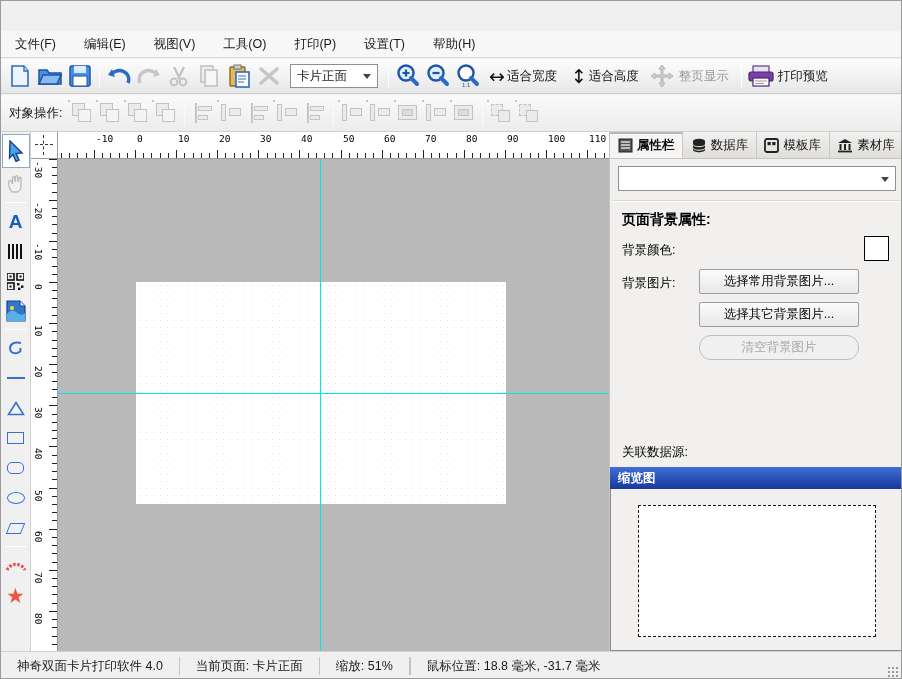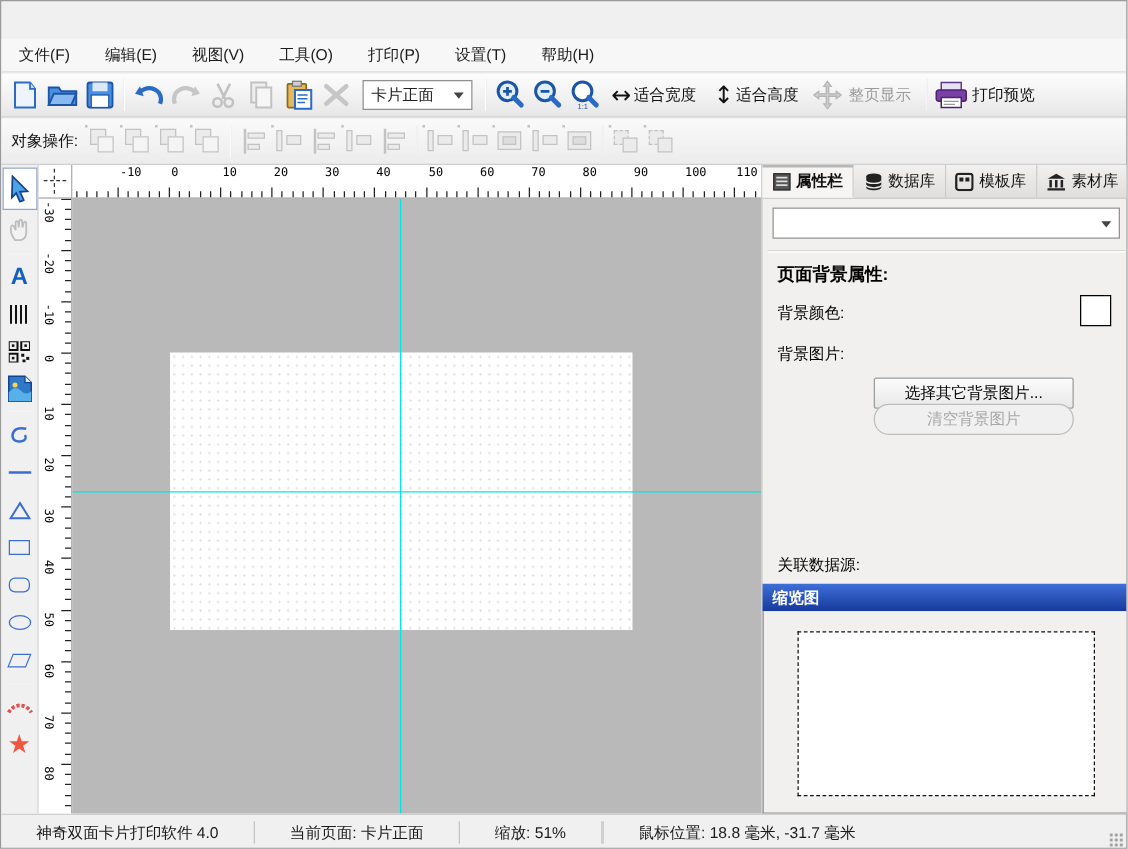--- a/index.html
+++ b/index.html
@@ -89,21 +89,21 @@
   .p-btn { position:absolute; left:89px; width:160px; height:25px; background:linear-gradient(#fbfbfb,#e8e8e8); border:1px solid #9d9d9d; border-radius:2px; text-align:center; line-height:23px; font-size:12.5px; color:#000; }
   .p-btn.disabled { color:#a8a8a8; background:#f0f0f0; border-color:#bdbdbd; }
   .color-swatch { position:absolute; left:254px; top:77px; width:25px; height:25px; background:#ffffff; border:1px solid #000; }
   .ds-combo { position:absolute; left:89px; top:280px; width:160px; height:23px; background:#fff; border:1px solid #919191; line-height:21px; padding-left:6px; font-size:12.5px; }
   .thumb-header { position:absolute; left:0; top:308px; width:294px; height:22px; background:linear-gradient(#3f6fd8,#16399b); color:#fff; font-weight:bold; font-size:12.5px; line-height:22px; padding-left:8px; }
   .thumb-panel { position:absolute; left:0; top:330px; width:294px; height:162px; background:#f1f0ee; border:1px solid #8c8c8c; border-top:none; }
   .thumb-box { position:absolute; left:27px; top:16px; width:238px; height:132px; background:#fff; border:1.5px dashed #111; }
 
   
   .statusbar { position:absolute; left:0; top:650px; width:100%; height:29px; background:#f0f0f0; border-top:1px solid #d0d0d0; display:flex; align-items:center; font-size:12.5px; color:#1a1a1a; }
-  .sb-item { padding:0 28px; white-space:nowrap; }
+  .sb-item { padding:0 16px; white-space:nowrap; }
   .sb-sep { width:1px; height:18px; background:#c4c4c4; }
   .grip { position:absolute; right:2px; bottom:2px; width:12px; height:12px;
           background:radial-gradient(circle,#9a9a9a 1px,transparent 1.4px); background-size:4px 4px; }
 
   
   .v-layers .sq:nth-child(1){ left:4px; top:3px; width:13px; height:13px; }
   .v-layers .sq:nth-child(2){ left:10px; top:9px; width:13px; height:13px; background:#f4f4f4; }
   .v-align .sq:nth-child(1){ left:6px; top:3px; width:2px; height:20px; background:#c3c3c3; border:none; }
   .v-align .sq:nth-child(2){ left:9px; top:6px; width:14px; height:5px; }
   .v-align .sq:nth-child(3){ left:9px; top:15px; width:10px; height:5px; }
@@ -610,22 +610,23 @@
           <span></span>
           <span class="combo-arrow"></span>
         </div>
         <div class="p-rule"></div>
         <div class="section-title">页面背景属性:</div>
 
         <div class="p-label" style="left:12px; top:83px;">背景颜色:</div>
         <div class="color-swatch"></div>
 
         <div class="p-label" style="left:12px; top:116px;">背景图片:</div>
+        <div class="p-btn" style="top:110px;">选择常用背景图片...</div>
         <div class="p-btn" style="top:143px;">选择其它背景图片...</div>
-        <div class="p-btn disabled" style="top:164px;border-radius:12px;">清空背景图片</div>
+        <div class="p-btn disabled" style="top:176px;border-radius:12px;">清空背景图片</div>
 
         <div class="p-label" style="left:12px; top:285px;">关联数据源:</div>
 
         <div class="thumb-header">缩览图</div>
         <div class="thumb-panel">
           <div class="thumb-box"></div>
         </div>
       </div>
     </div>
   </div>

